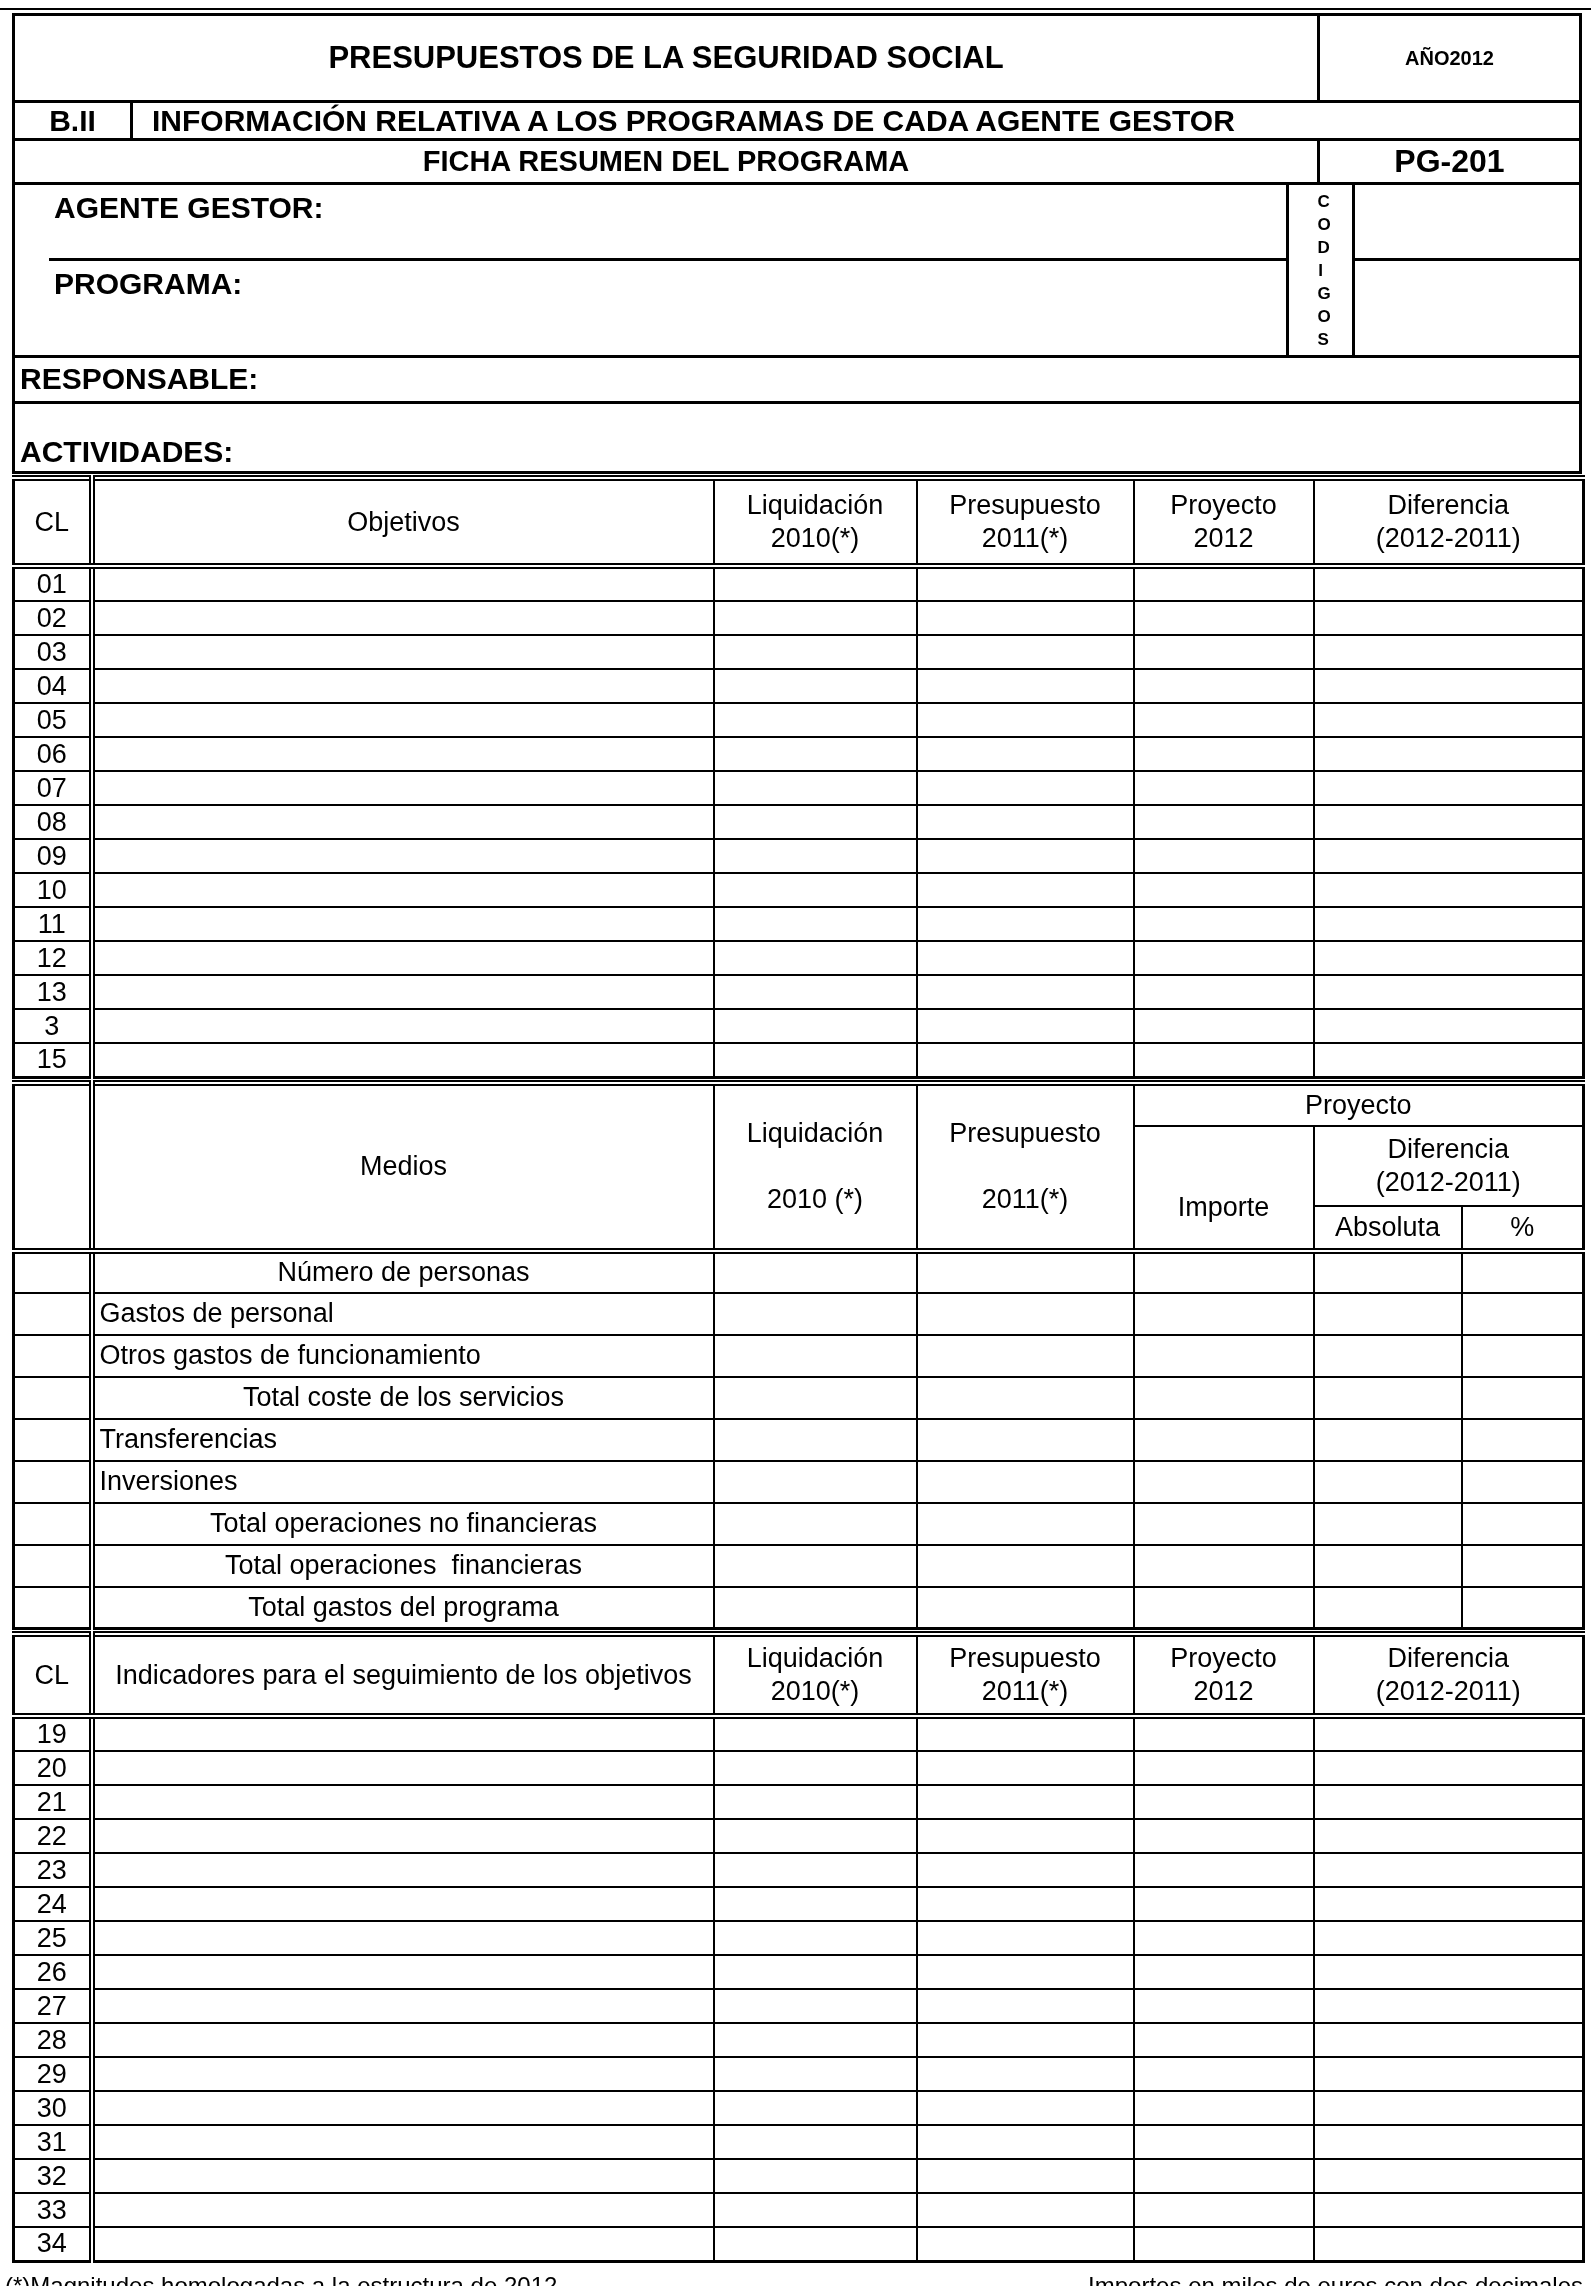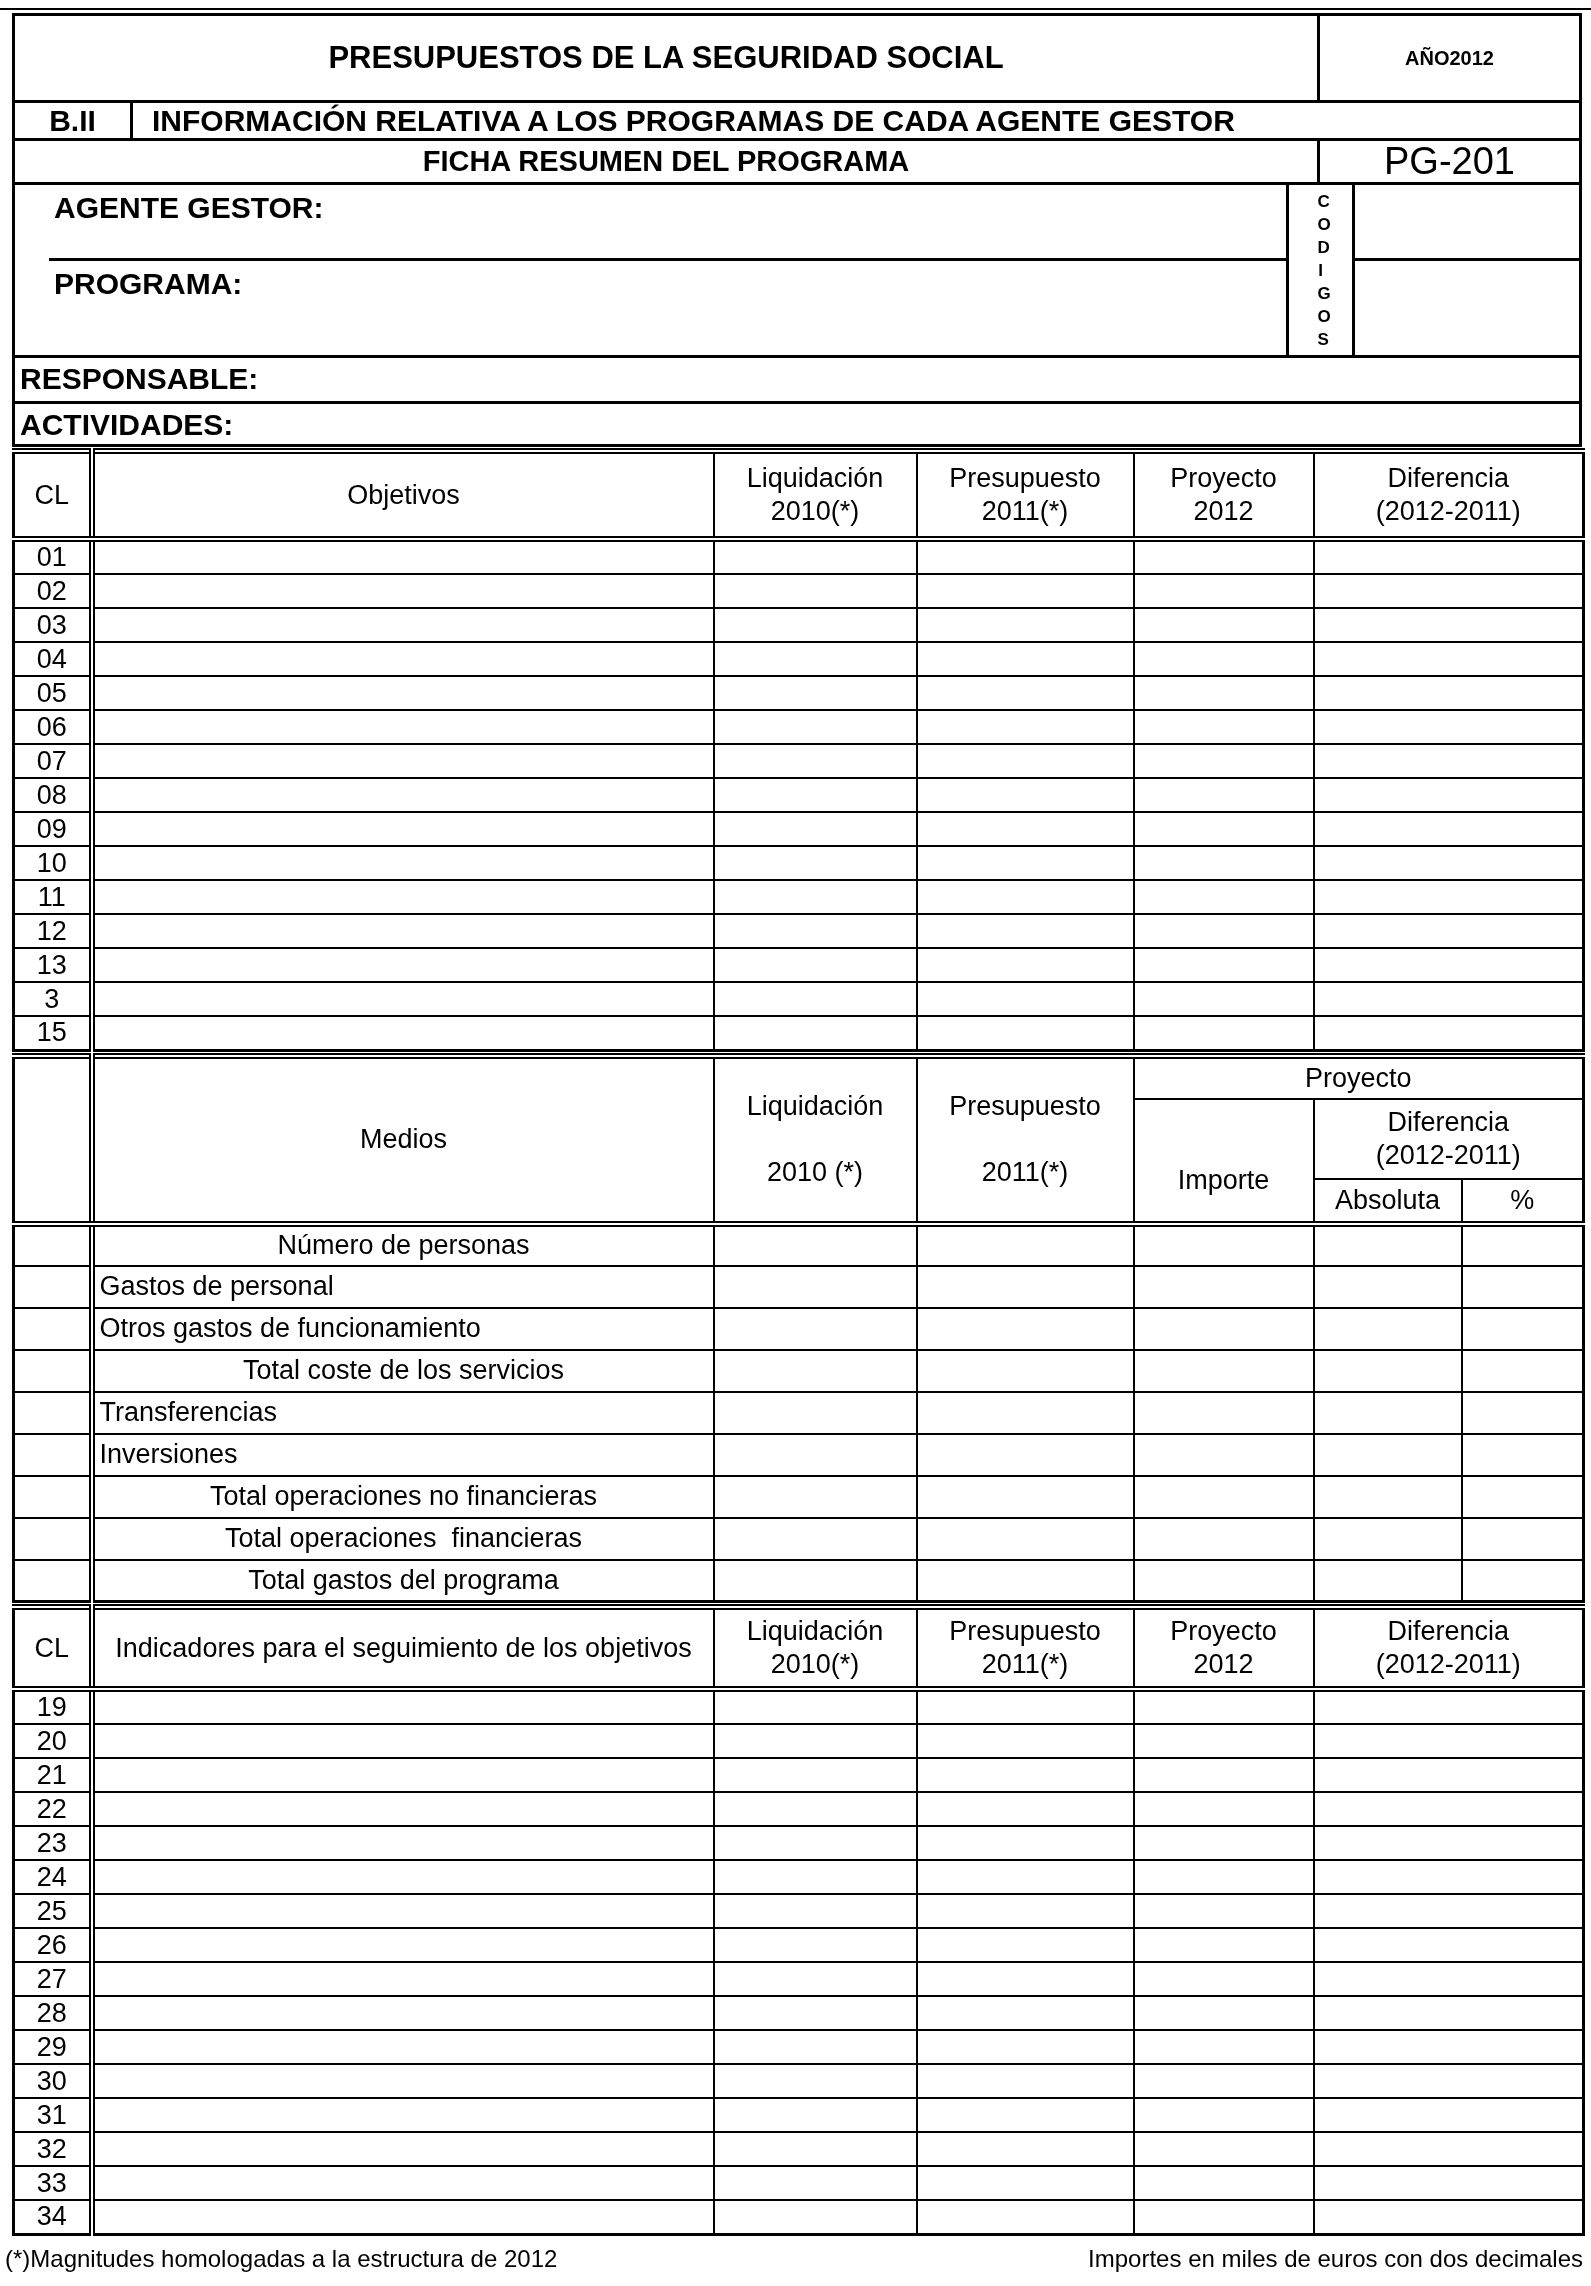--- a/index.html
+++ b/index.html
@@ -9,34 +9,34 @@
   .page {
     position:relative; width:1591px; height:2286px; background:#fff;
     margin:0 auto; overflow:hidden;
   }
   .top-rule { position:absolute; top:8px; left:0; width:1591px; height:2px; background:#000; }
   .content { position:absolute; top:13px; left:12px; width:1570px; }
 
   
   .topbox { border:3px solid #000; width:1570px; }
   .trow { display:flex; border-bottom:3px solid #000; align-items:stretch; }
-  .trow:last-child { border-bottom:none; }
+  .trow:last-child { border-bottom:none;margin-top:27px; }
   .cell { display:flex; }
   .vc { align-items:center; }
   .hc { justify-content:center; }
   .cell-main { width:1305px; border-right:3px solid #000; }
   .cell-side { flex:1; }
   .title-row { height:87px; }
   .page-title { font-size:31px; font-weight:bold; }
   .year-box { line-height:37px; font-size:20px; font-weight:bold; text-align:right; }
   .bii-row { height:38px; font-size:30px; font-weight:bold; }
   .cell-bii { width:118px; border-right:3px solid #000; }
   .cell-info { flex:1; padding-left:19px; align-items:center; display:flex; }
   .ficha-row { height:44px; font-size:29px; font-weight:bold; }
-  .form-code { font-size:38px; font-weight:normal; }
+  .form-code { font-size:32px; font-weight:bold; }
 
   .gestor-grid { display:grid; grid-template-columns:1240px 66px 1fr; grid-template-rows:76px 94px; border-bottom:3px solid #000;padding-left:34px; }
   .g-agente  { grid-column:1; grid-row:1; border-right:3px solid #000; border-bottom:3px solid #000; }
   .g-programa{ grid-column:1; grid-row:2; border-right:3px solid #000; }
   .g-codigos { grid-column:2; grid-row:1 / span 2; border-right:3px solid #000; display:flex; align-items:center; justify-content:center; }
   .g-code1   { grid-column:3; grid-row:1; border-bottom:3px solid #000; }
   .g-code2   { grid-column:3; grid-row:2; }
   .form-label { font-size:30px; font-weight:bold; padding:6px 0 0 5px; }
   .codigos-word { width:6px; word-break:break-all; text-align:center; font-size:17px; line-height:23px; font-weight:bold; }
   .resp-row { height:46px; }

